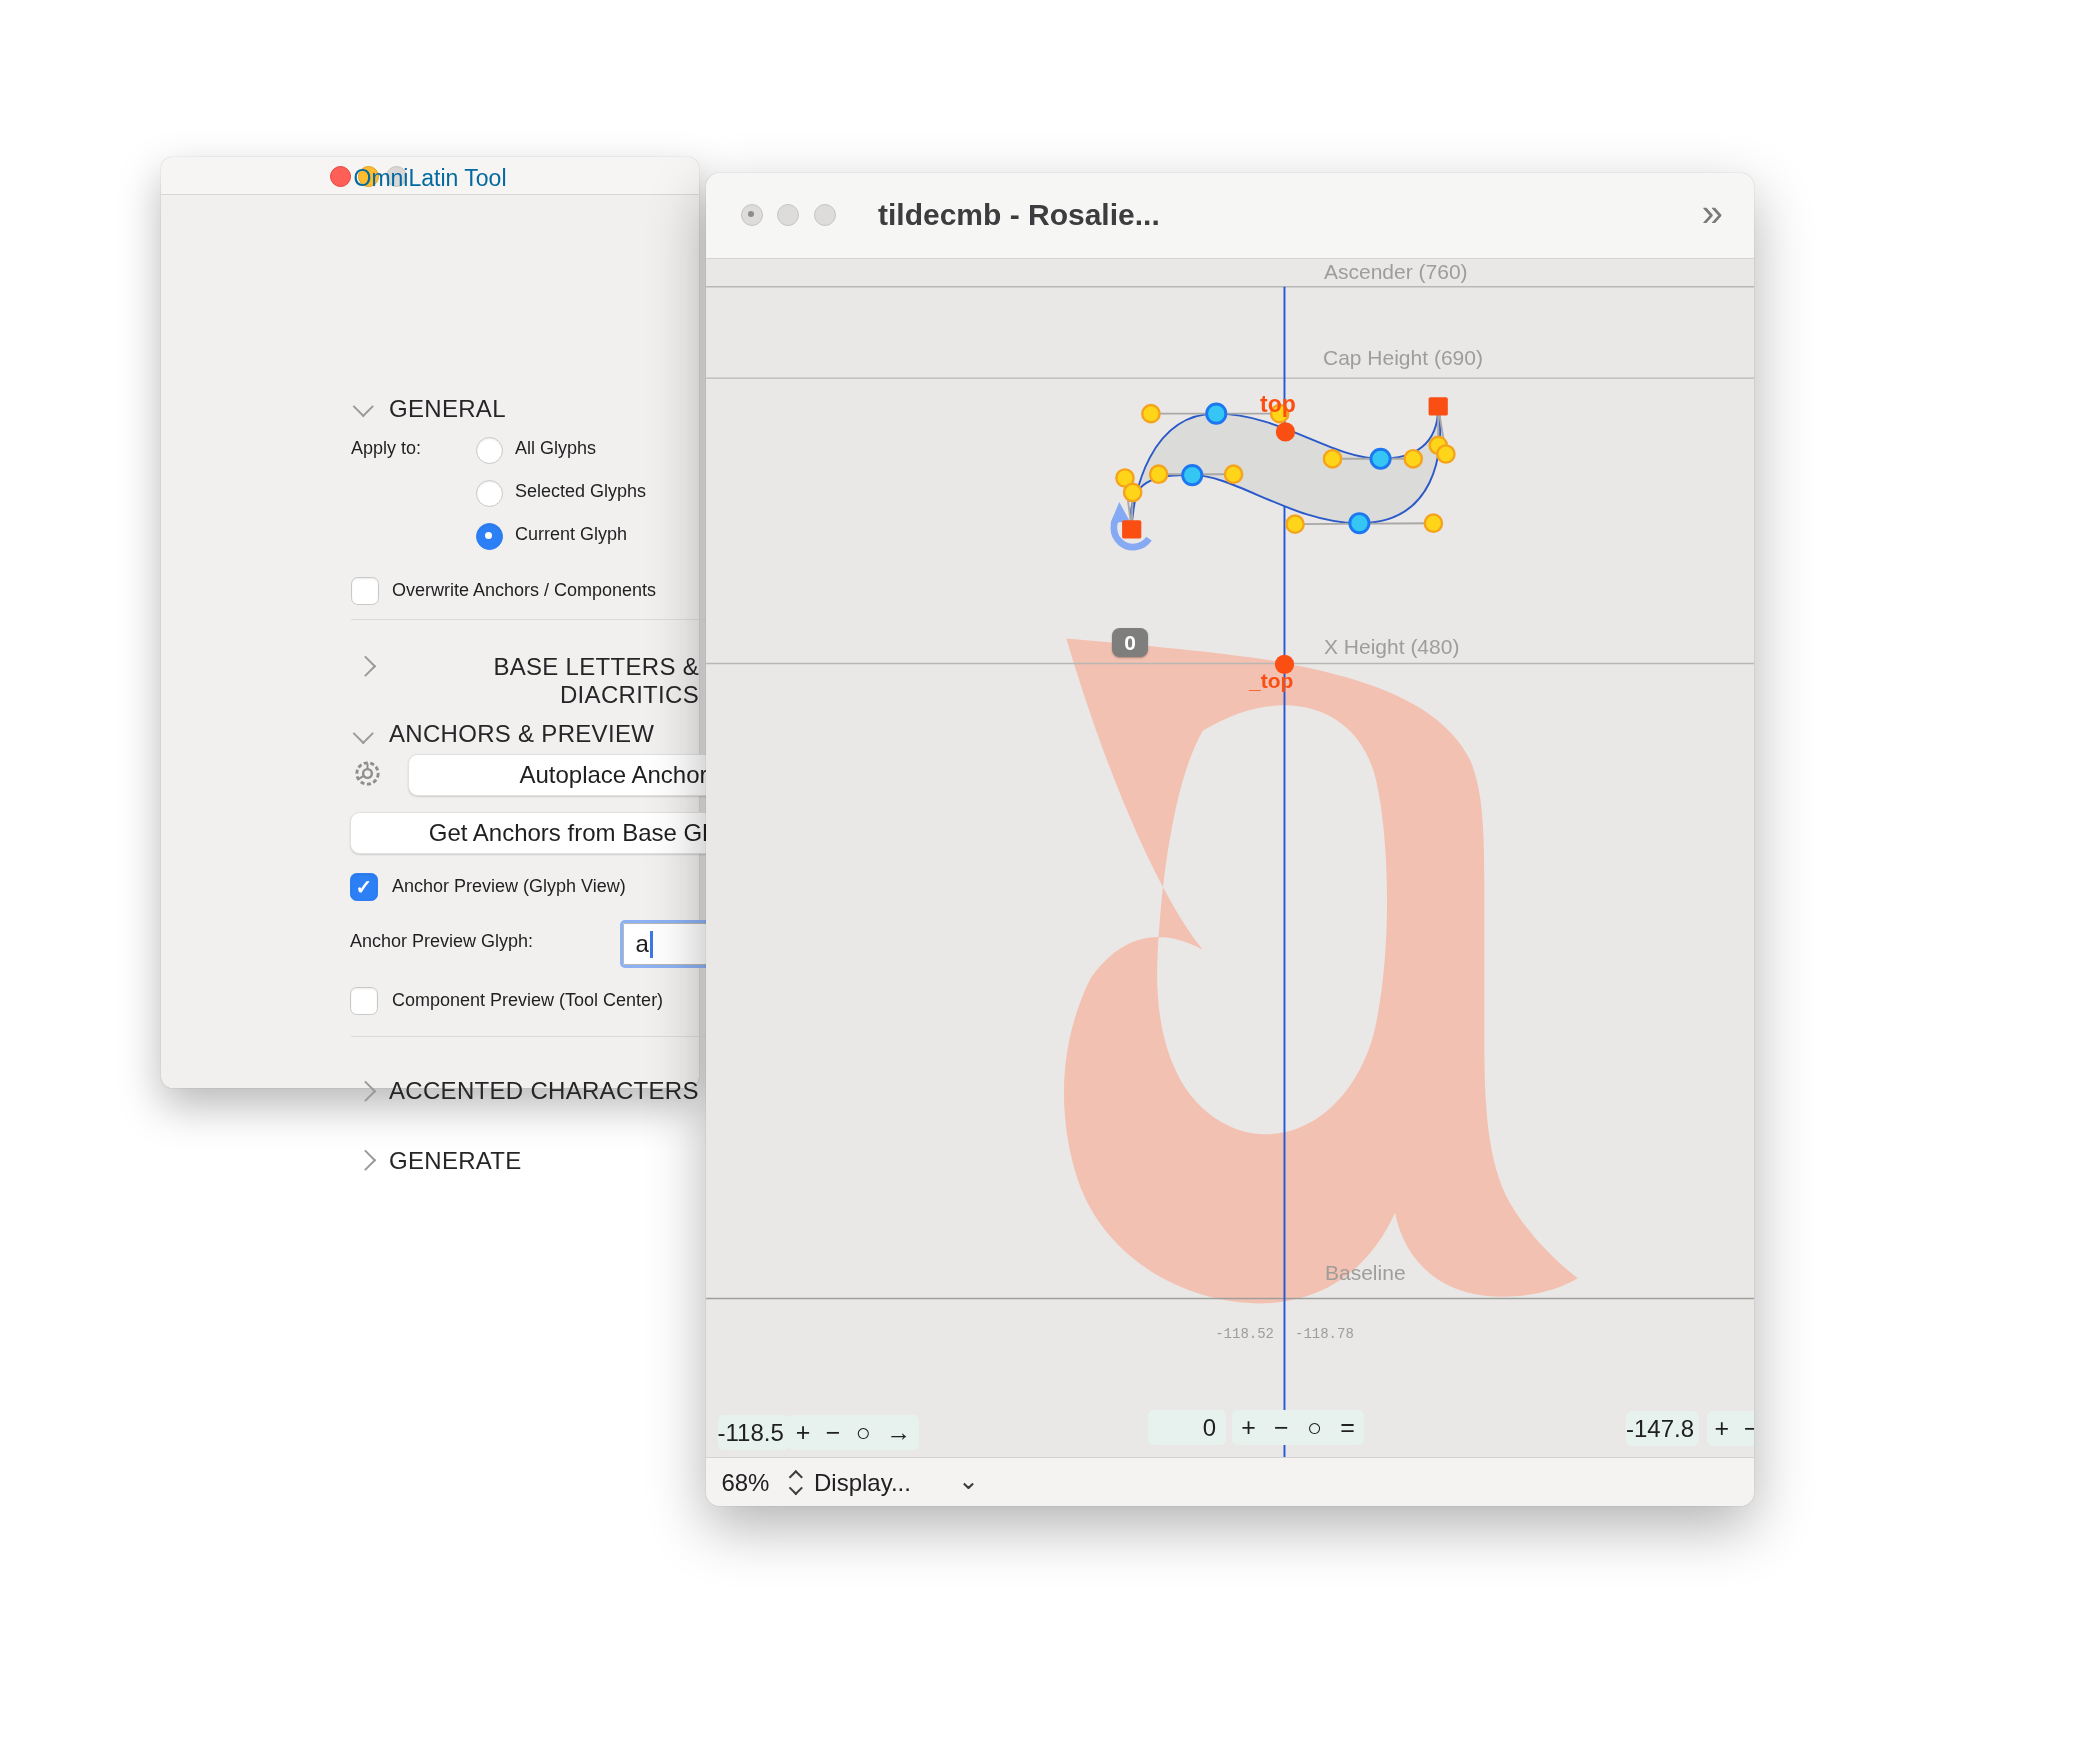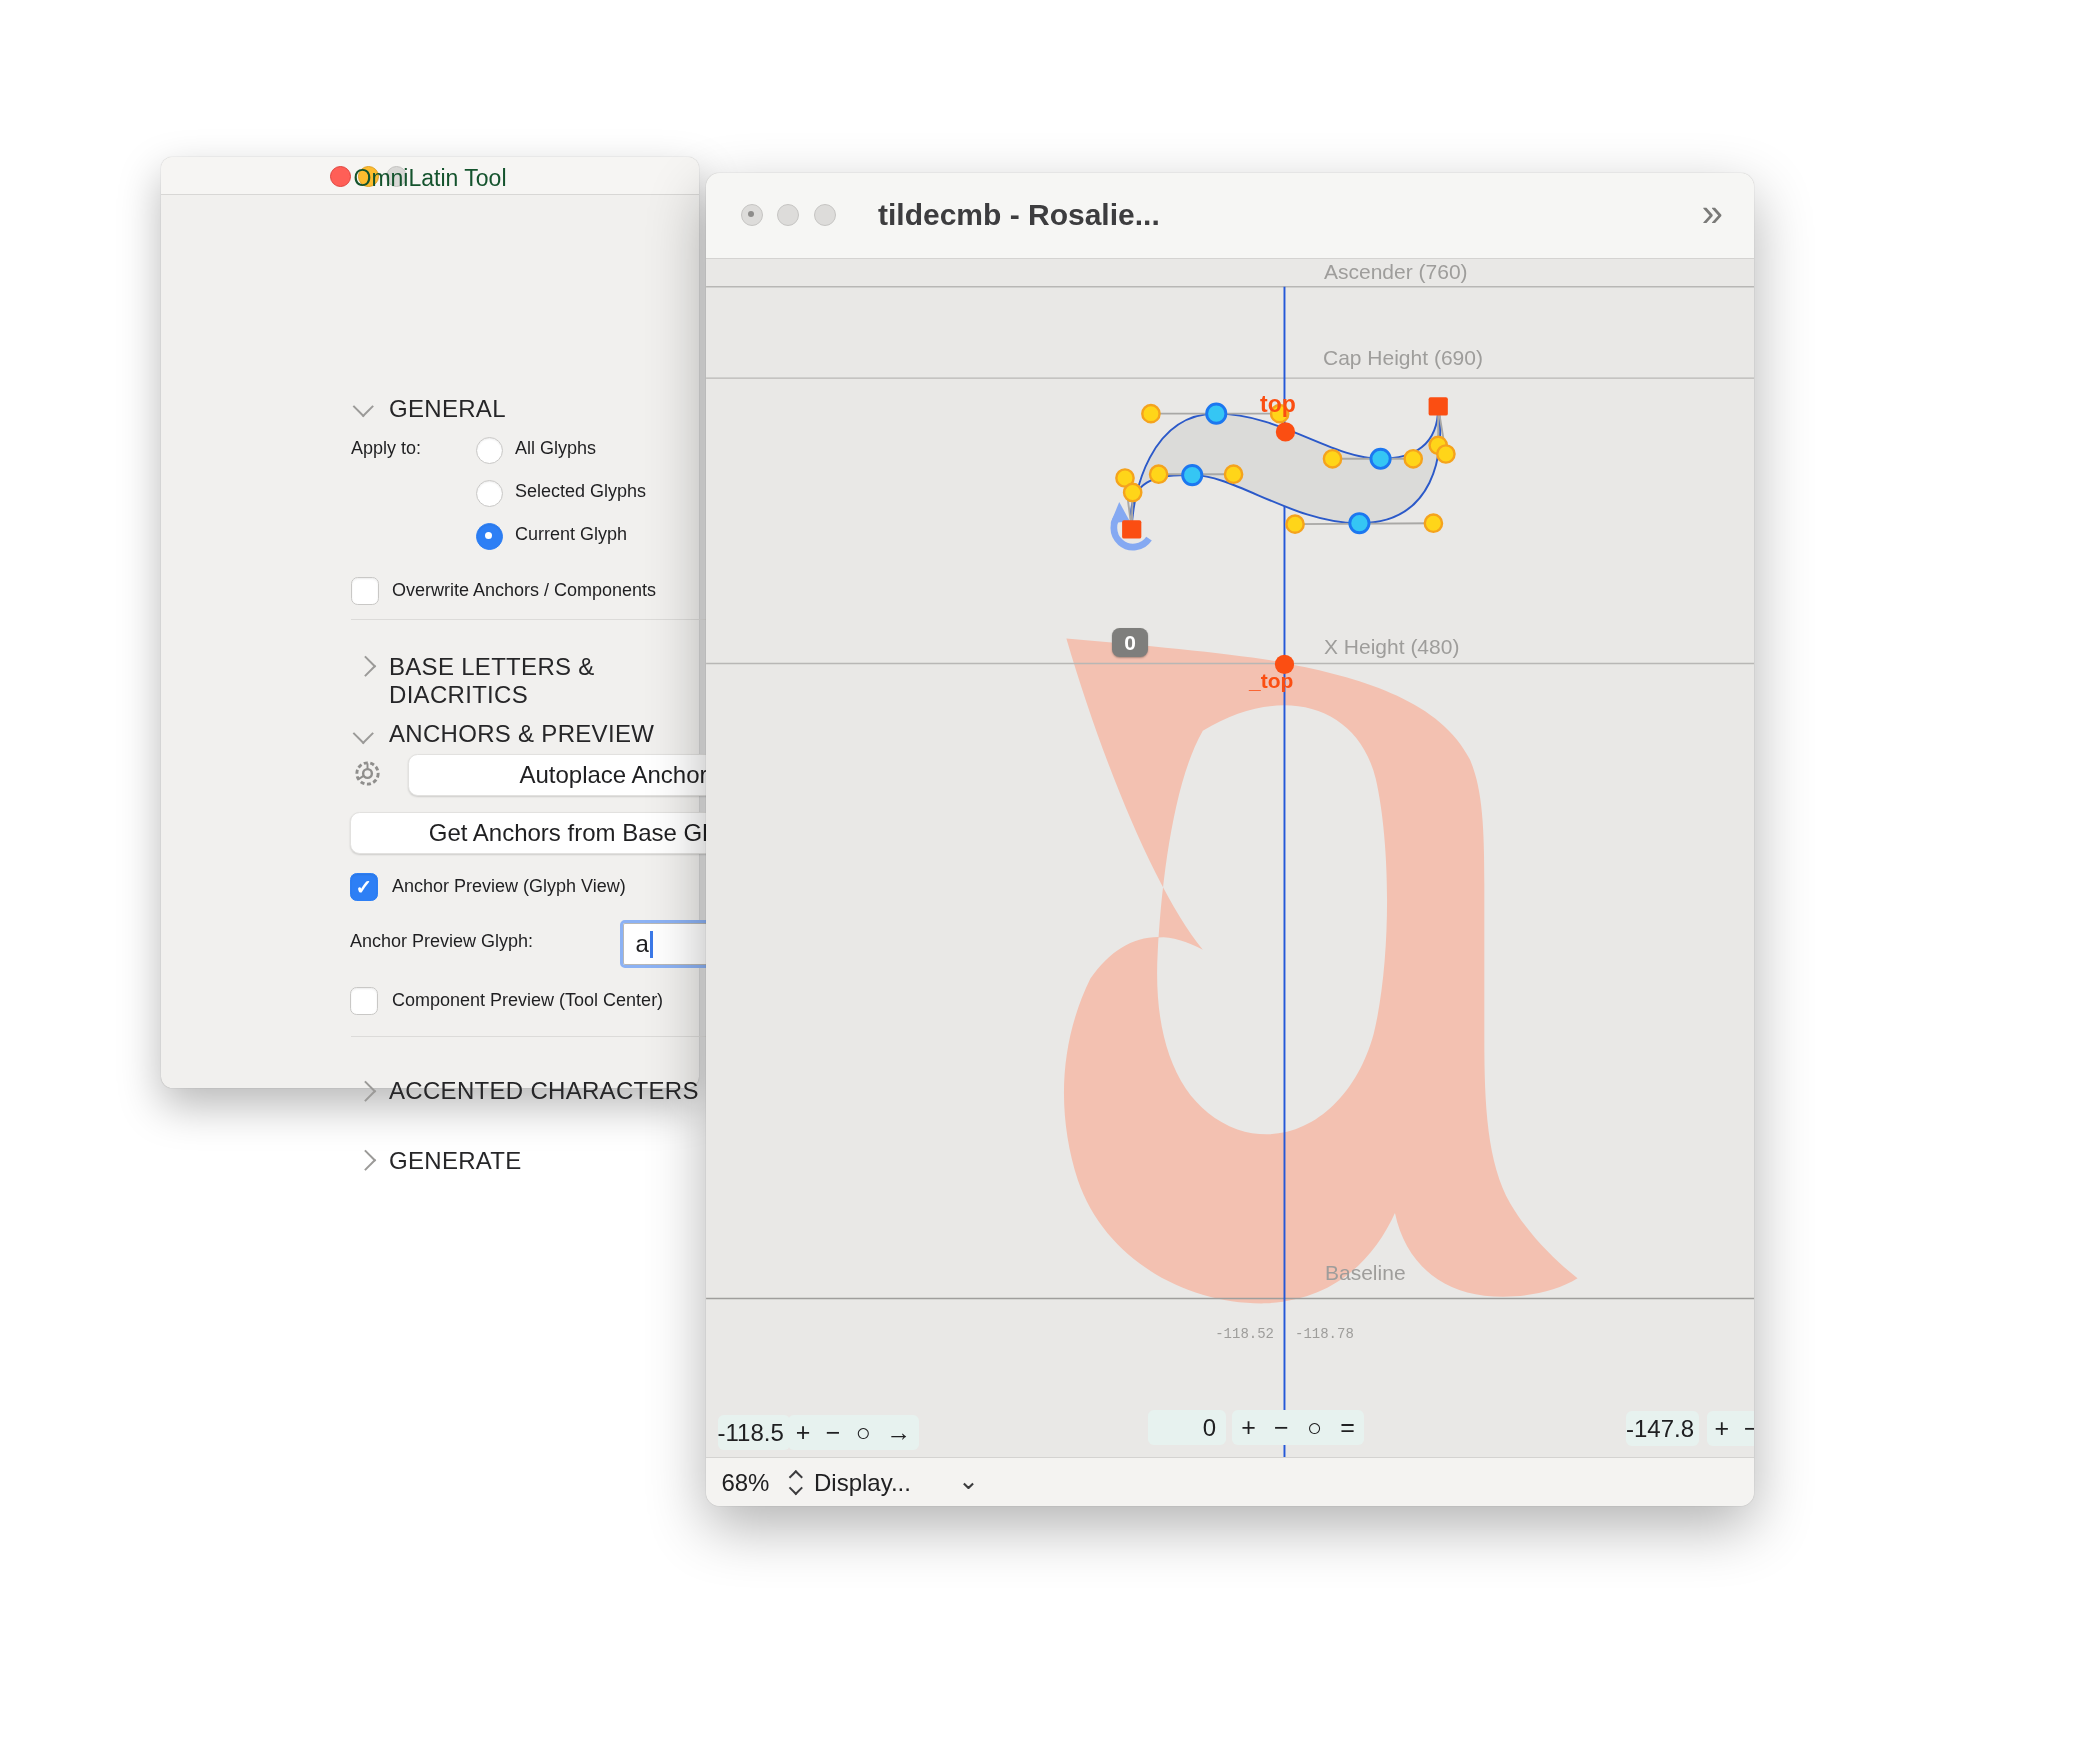--- a/index.html
+++ b/index.html
@@ -4,21 +4,21 @@
 <style>
   html,body{margin:0;padding:0;}
   body{width:2075px;height:1756px;background:#ffffff;font-family:"Liberation Sans",sans-serif;color:#1d1d1f;position:relative;overflow:hidden;}
   #stage{position:absolute;inset:0;}
   .abs{position:absolute;}
 
   
   .panel{left:161px;top:157px;width:538px;height:931px;background:#f1f0ee;border-radius:11.5px;
          box-shadow:0 17.3px 43px rgba(0,0,0,.28),0 0 1px rgba(0,0,0,.35);}
   .panel-titlebar{left:0;top:0;right:0;height:37px;border-bottom:1px solid #d8d7d5;background:#f6f5f3;border-radius:11.5px 11.5px 0 0;}
-  .panel-title{left:0;right:0;top:7.7px;text-align:center;font-size:23px;color:#14532d;}
+  .panel-title{left:0;right:0;top:7.7px;text-align:center;font-size:23px;color:#0369a1;}
   .light{width:19px;height:19px;border-radius:50%;top:8.6px;}
   .light.red{left:169px;background:#ff5f57;border:1px solid #e0443e;}
   .light.yellow{left:197px;background:#febc2e;border:1px solid #dfa023;}
   .light.gray{left:225px;background:#d9d8d6;border:1px solid #c3c2c0;}
 
   .hdr{font-size:24px;color:#262628;letter-spacing:0.3px;}
   .lbl{font-size:18px;color:#1f1f21;}
   .chev{width:12.5px;height:12.5px;border-right:2.9px solid #9b9a98;border-bottom:2.9px solid #9b9a98;display:inline-block;}
   .chev.right{transform:rotate(-45deg);}
   .chev.down{transform:rotate(45deg);}
@@ -86,21 +86,21 @@
     <div class="abs lbl" style="left:354px;top:324px;">Selected Glyphs</div>
     <div class="abs radio on" style="left:315px;top:366px;"></div>
     <div class="abs lbl" style="left:354px;top:367px;">Current Glyph</div>
 
     <div class="abs checkbox" style="left:190px;top:420px;"></div>
     <div class="abs lbl" style="left:231px;top:423px;">Overwrite Anchors / Components</div>
 
     <div class="abs divider" style="top:462px;"></div>
 
     <div class="abs" style="left:197px;top:502px;"><span class="chev right"></span></div>
-    <div class="abs hdr" style="left:228px;top:496px;">BASE LETTERS &amp; DIACRITICS</div>
+    <div class="abs hdr" style="left:228px;top:496px;text-align:right;">BASE LETTERS &amp; DIACRITICS</div>
 
     <div class="abs" style="left:195px;top:569px;"><span class="chev down"></span></div>
     <div class="abs hdr" style="left:228px;top:563px;">ANCHORS &amp; PREVIEW</div>
 
     <div class="abs" style="left:191px;top:601px;width:31px;height:31px;">
       <svg width="31" height="31" viewBox="0 0 32 32">
         <circle cx="16" cy="16" r="11" fill="none" stroke="#8f8e8c" stroke-width="3" stroke-dasharray="4.2 2.6"></circle>
         <circle cx="16" cy="16" r="4.5" fill="none" stroke="#8f8e8c" stroke-width="2.5"></circle>
         <line x1="16" y1="11.5" x2="16" y2="5.5" stroke="#8f8e8c" stroke-width="2"></line>
         <line x1="12" y1="18.5" x2="7" y2="21.5" stroke="#8f8e8c" stroke-width="2"></line>

